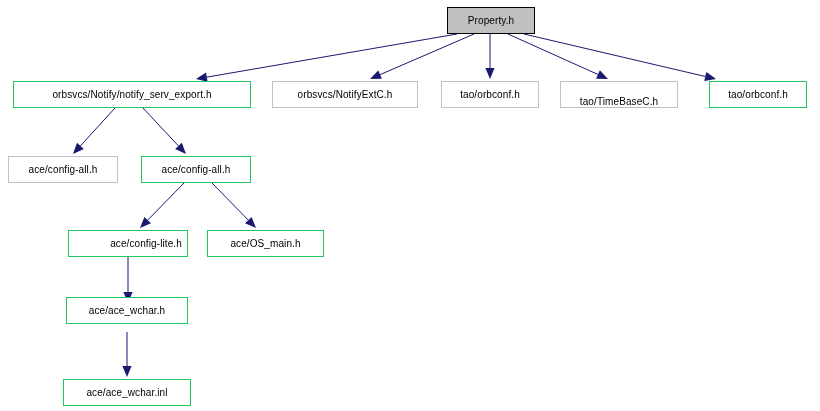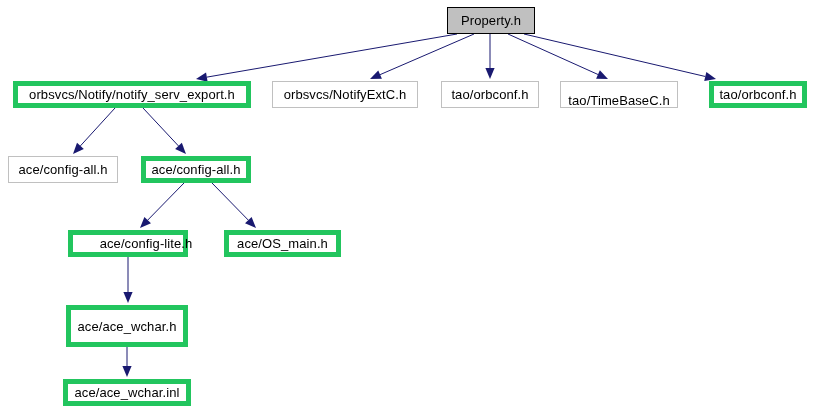--- a/index.html
+++ b/index.html
@@ -28,28 +28,28 @@
   }
   .node {
     position: absolute;
     box-sizing: border-box;
     display: flex;
     align-items: center;
     justify-content: center;
     background: #ffffff;
     border: 1px solid #c0c0c0;
     color: #000000;
-    font-size: 13px;
+    font-size: 10px;
     line-height: 1;
     white-space: nowrap;
     letter-spacing: 0.1px;
     cursor: pointer;
   }
   .node.strong {
-    border: 5px solid #22c55e;
+    border: 1px solid #22c55e;
   }
   .node.root {
     background: #c0c0c0;
     border: 1px solid #000000;
   }
   .node .label {
     display: block;
     padding: 0 2px;
   }
 </style>
@@ -124,23 +124,23 @@
       </div>
       <div class="node light" style="left: 8px; top: 156px; width: 110px; height: 27px;">
         <span class="label">ace/config-all.h</span>
       </div>
       <div class="node strong" style="left: 141px; top: 156px; width: 110px; height: 27px;">
         <span class="label">ace/config-all.h</span>
       </div>
       <div class="node strong" style="left: 68px; top: 230px; width: 120px; height: 27px; padding-left: 36px;">
         <span class="label">ace/config-lite.h</span>
       </div>
-      <div class="node strong" style="left: 224px; top: 230px; width: 117px; height: 27px;">
+      <div class="node strong" style="left: 207px; top: 230px; width: 117px; height: 27px;">
         <span class="label">ace/OS_main.h</span>
       </div>
-      <div class="node strong" style="left: 66px; top: 305px; width: 122px; height: 42px;">
+      <div class="node strong" style="left: 66px; top: 297px; width: 122px; height: 27px;">
         <span class="label">ace/ace_wchar.h</span>
       </div>
       <div class="node strong" style="left: 63px; top: 379px; width: 128px; height: 27px;">
         <span class="label">ace/ace_wchar.inl</span>
       </div>
     </div>
 </div>
 
 </body></html>

